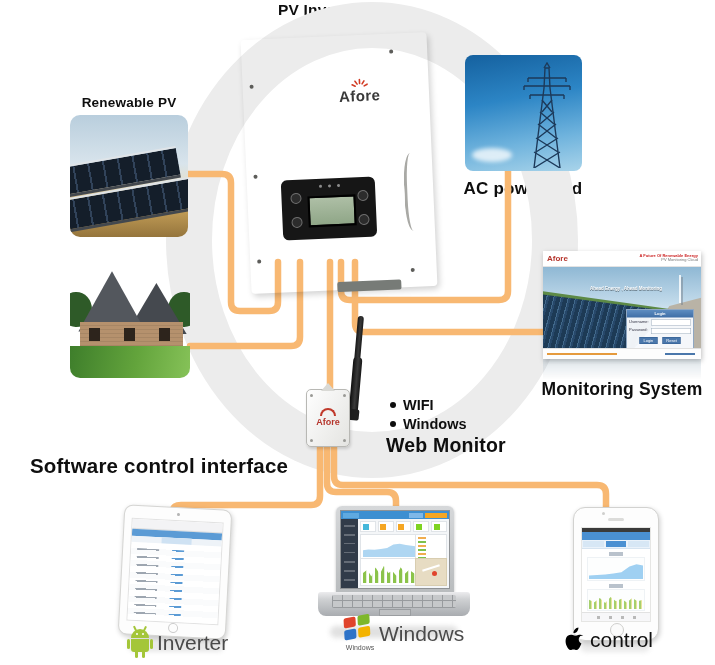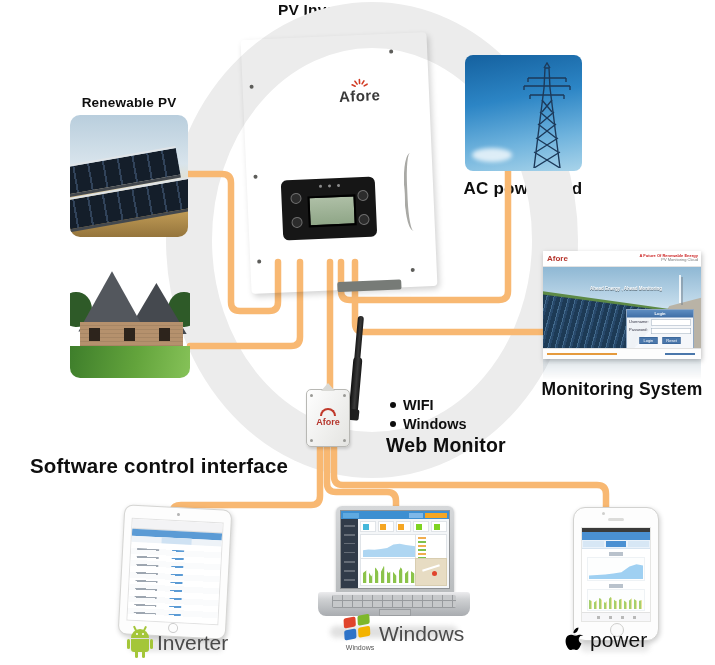--- a/index.html
+++ b/index.html
@@ -465,15 +465,15 @@
         </div>
       <div class="ip-nav"></div>
     </div>
     <div id="ip-home"></div>
   </div>
 
   <svg id="apple-logo" width="24" height="28" viewBox="0 0 24 28">
     <path fill="#000" d="M16.4 1.6c.2 1.4-.4 2.8-1.3 3.8-.9 1-2.3 1.8-3.6 1.7-.2-1.3.5-2.7 1.3-3.6.9-1 2.5-1.8 3.6-1.9z"></path>
     <path fill="#000" d="M21.3 9.6c-1.9-1.2-3.6-1.2-5.2-.5-.9.4-1.7.6-2.6.6-.9 0-1.7-.2-2.6-.6-1.6-.7-3.5-.5-5.1.7-2.4 1.9-2.9 6.3-1.1 10.2.9 2 2.2 4.1 3.9 4.1 1 0 1.4-.7 2.9-.7 1.5 0 1.8.7 2.9.7 1.7 0 3-2 3.9-4 .5-1.1.8-1.7 1.1-2.7-3-1.2-3.6-5.4-1-7.2.3-.2-2.8.5 2.9-.6z"></path>
   </svg>
-  <div class="os-text" style="left:590px;top:628px;color:#111;">power</div>
+  <div class="os-text" style="left:590px;top:628px;color:#111;">control</div>
 
 </div>
 
 </body></html>

